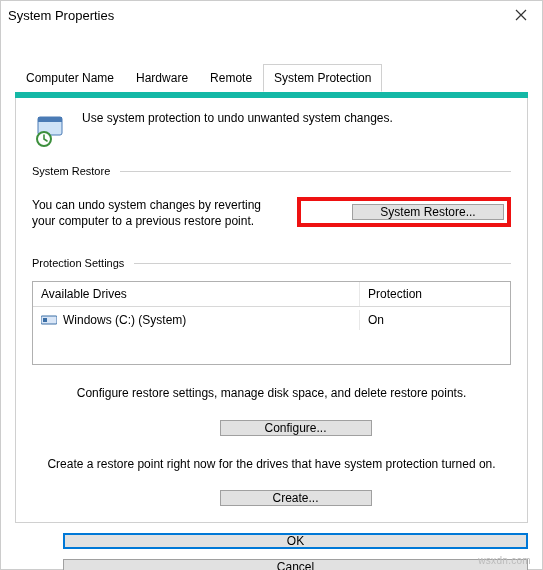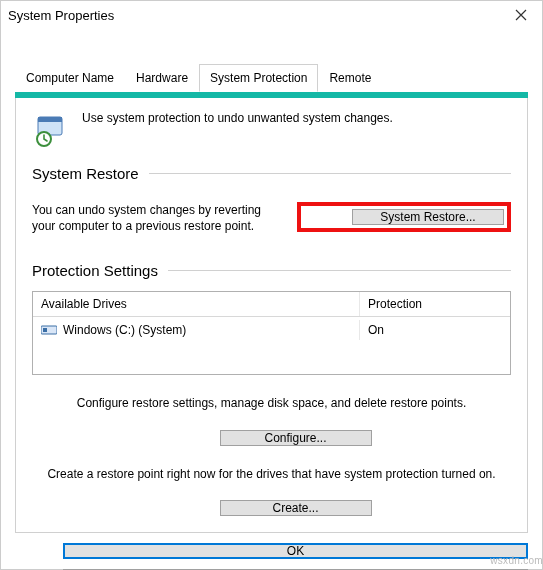--- a/index.html
+++ b/index.html
@@ -10,59 +10,59 @@
 .titlebar .close { width: 40px; height: 28px; display: flex; align-items: center; justify-content: center; font-size: 16px; color: #333; }
 .content { padding: 8px 14px 0 14px; flex: 1; display: flex; flex-direction: column; }
 .tabs { display: flex; border-bottom: 6px solid #14b8a6; position: relative; top: 1px; margin-top: 26px; }
 .tab { padding: 6px 10px; font-size: 12px; cursor: default; border: 1px solid transparent; border-bottom: none; position: relative; }
 .tab.active { border: 1px solid #d0d0d0; border-bottom: 1px solid #fff; background: #fff; }
 .tabpanel { border: 1px solid #d0d0d0; border-top: none; padding: 14px 16px 16px 16px; flex: 1; display: flex; flex-direction: column; }
 .intro { display: flex; align-items: flex-start; gap: 14px; margin-bottom: 18px; }
 .restore-icon { width: 36px; height: 36px; flex-shrink: 0; }
 .section-title-row { display: flex; align-items: center; gap: 10px; }
 .section-title-row .line { flex: 1; height: 1px; background: #d0d0d0; }
-.section-title { font-size: 15px; }
+.section-title { font-size: 11px; }
 .restore-row { display: flex; align-items: flex-start; gap: 20px; margin-top: 20px; margin-bottom: 28px; }
 .restore-row .text { flex: 1; line-height: 1.35; }
 .sys-restore-btn-wrap { border: 4px solid #e11; padding: 3px; }
 .button { min-width: 152px; height: 16px; background: #e1e1e1; border: 1px solid #a0a0a0; font-size: 12px; cursor: default; display: inline-flex; align-items: center; justify-content: center; margin-left: 48px; }
 .button.disabled { color: #9a9a9a; }
 .button.primary { border: 2px solid #0078d7; }
 .drive-table { border: 1px solid #b0b0b0; margin-top: 12px; background: #fff; height: 84px; display: flex; flex-direction: column; }
 .drive-header { display: flex; border-bottom: 1px solid #d8d8d8; background: #fff; }
 .drive-header .col { padding: 5px 8px; font-size: 12px; }
 .col1 { flex: 1; border-right: 1px solid #e8e8e8; }
 .col2 { width: 150px; }
 .drive-row { display: flex; padding: 3px 0; }
 .drive-row .col { padding: 3px 8px; font-size: 12px; display: flex; align-items: center; gap: 6px; }
 .drive-icon { width: 16px; height: 12px; }
 .config-row { display: flex; align-items: center; gap: 18px; margin-top: 20px; flex-direction: column; }
 .config-row .text { flex: 1; line-height: 1.35; }
 .button-bar { padding: 10px 14px 14px 14px; display: flex; justify-content: flex-end; gap: 10px; flex-direction: column; }
-.watermark { position: absolute; bottom: 4px; right: 0; font-size: 10px; color: #bbb; letter-spacing: .3px; }
+.watermark { position: absolute; bottom: 4px; right: 12px; font-size: 10px; color: #bbb; letter-spacing: .3px; }
 </style>
 </head>
 <body>
 
 <div class="window">
   <div class="titlebar">
     <div class="title">System Properties</div>
     <div class="close">
       <svg width="12" height="12" viewBox="0 0 12 12">
           <path d="M1 1 L11 11 M11 1 L1 11" stroke="#333" stroke-width="1.2"></path>
         </svg>
     </div>
   </div>
 
   <div class="content">
     <div class="tabs">
       <div class="tab">Computer Name</div>
       <div class="tab">Hardware</div>
+      <div class="tab">Remote</div>
       <div class="tab active">System Protection</div>
-      <div class="tab">Remote</div>
     </div>
 
     <div class="tabpanel">
       <div class="intro">
         <svg class="restore-icon" viewBox="0 0 36 36">
           <rect x="6" y="6" width="24" height="18" rx="2" fill="#cfe3f7" stroke="#4a7bb5"></rect>
           <rect x="6" y="6" width="24" height="5" fill="#4a7bb5"></rect>
           <circle cx="12" cy="28" r="7" fill="#fff" stroke="#3c8f3c" stroke-width="2"></circle>
           <path d="M12 24 v4 l3 2" stroke="#3c8f3c" stroke-width="1.6" fill="none" stroke-linecap="round"></path>
         </svg>

